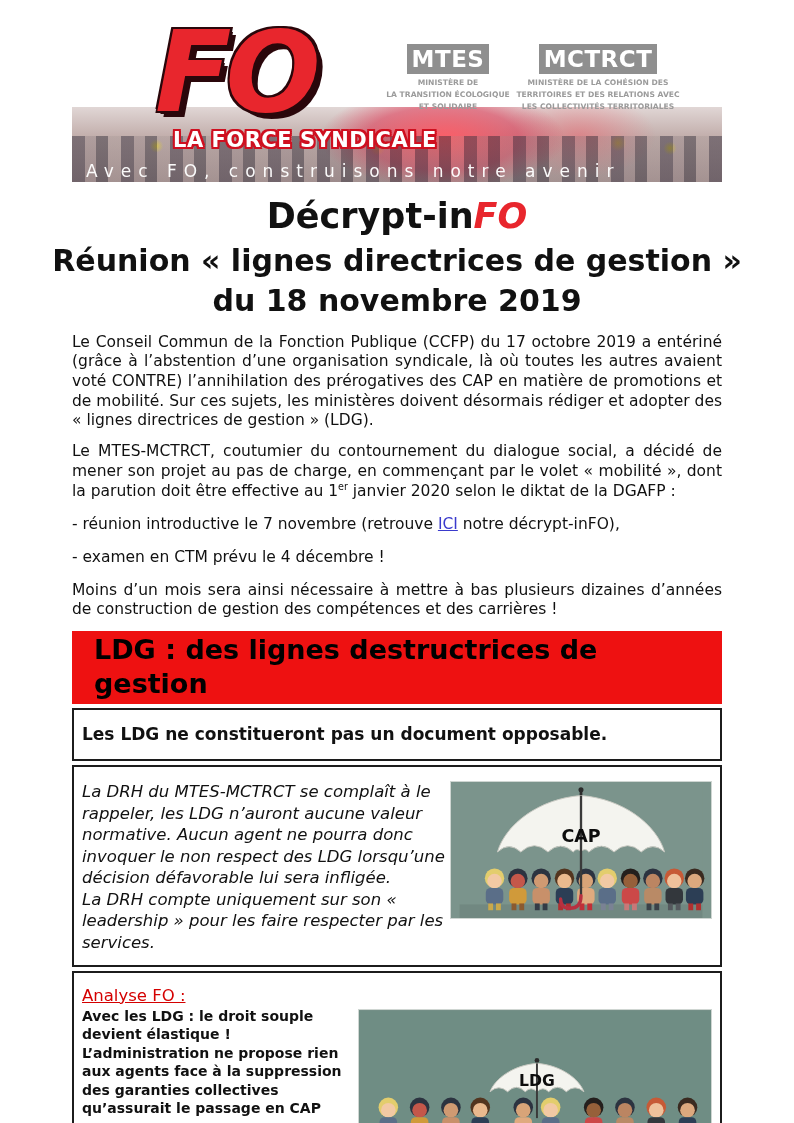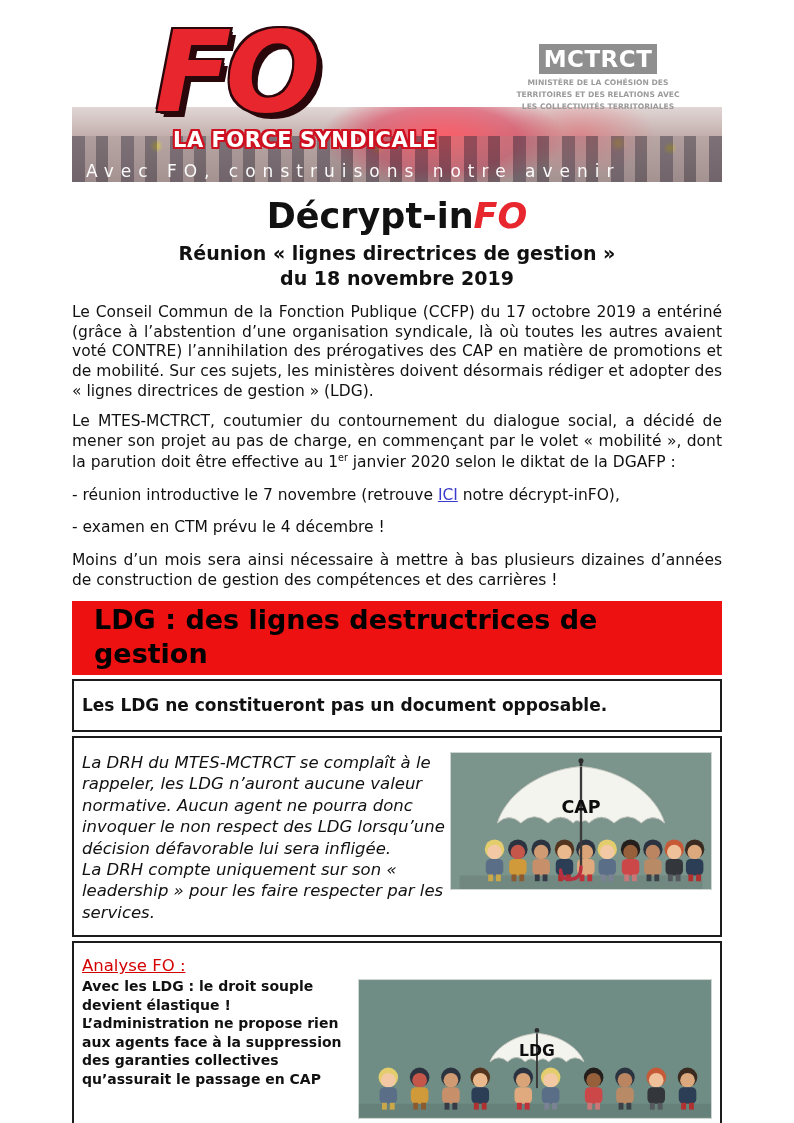--- a/index.html
+++ b/index.html
@@ -40,21 +40,21 @@
   .ministry { position:absolute; text-align:center; }
   .ministry .min-box { display:inline-block; background:#8f8f8f; color:#ffffff; font-weight:bold;
     font-size:23px; letter-spacing:0.5px; line-height:30px; height:30px; padding:0 5px; }
   .ministry .min-lines { margin-top:3px; color:#9b9b9b; font-weight:bold; font-size:7.6px; line-height:1.55; }
   .ministry-mtes { left:286px; top:34px; width:180px; }
   .ministry-mctrct { left:412px; top:34px; width:228px; }
 
   
   .doc-title { text-align:center; margin-top:16px; font-size:35px; font-weight:bold; line-height:1.05; }
   .doc-title .fo-red { color:#e8262d; font-style:italic; }
-  .doc-subtitle { text-align:center; font-size:19px; font-weight:bold; line-height:1.35; margin-top:6px; }
+  .doc-subtitle { text-align:center; font-size:30px; font-weight:bold; line-height:1.35; margin-top:6px; }
 
   
   .content { margin:0 72px; }
   .para { font-size:15.5px; line-height:1.27; text-align:justify; margin:11px 0; }
   .bullet { font-size:15.5px; line-height:1.27; margin:13px 0; }
   sup { font-size:0.62em; }
   a.doc-link { color:#3a3acc; text-decoration:underline; cursor:pointer; }
 
   
   .red-banner { margin-top:10px; background:#ee1111; color:#000000; font-weight:bold;
@@ -78,20 +78,28 @@
 
 <div class="page">
 
   <div class="header">
     <div class="photo-band">
       <div class="photo-slogan">Avec FO, construisons notre avenir</div>
     </div>
     <div class="fo-logo">FO</div>
     <div class="fo-tagline">LA FORCE SYNDICALE</div>
 
+    <div class="ministry ministry-mtes">
+      <span class="min-box">MTES</span>
+      <div class="min-lines">
+        <div>MINISTÈRE DE</div>
+        <div>LA TRANSITION ÉCOLOGIQUE</div>
+        <div>ET SOLIDAIRE</div>
+      </div>
+    </div>
 
     <div class="ministry ministry-mctrct">
       <span class="min-box">MCTRCT</span>
       <div class="min-lines">
         <div>MINISTÈRE DE LA COHÉSION DES</div>
         <div>TERRITOIRES ET DES RELATIONS AVEC</div>
         <div>LES COLLECTIVITÉS TERRITORIALES</div>
       </div>
     </div>
   </div>

